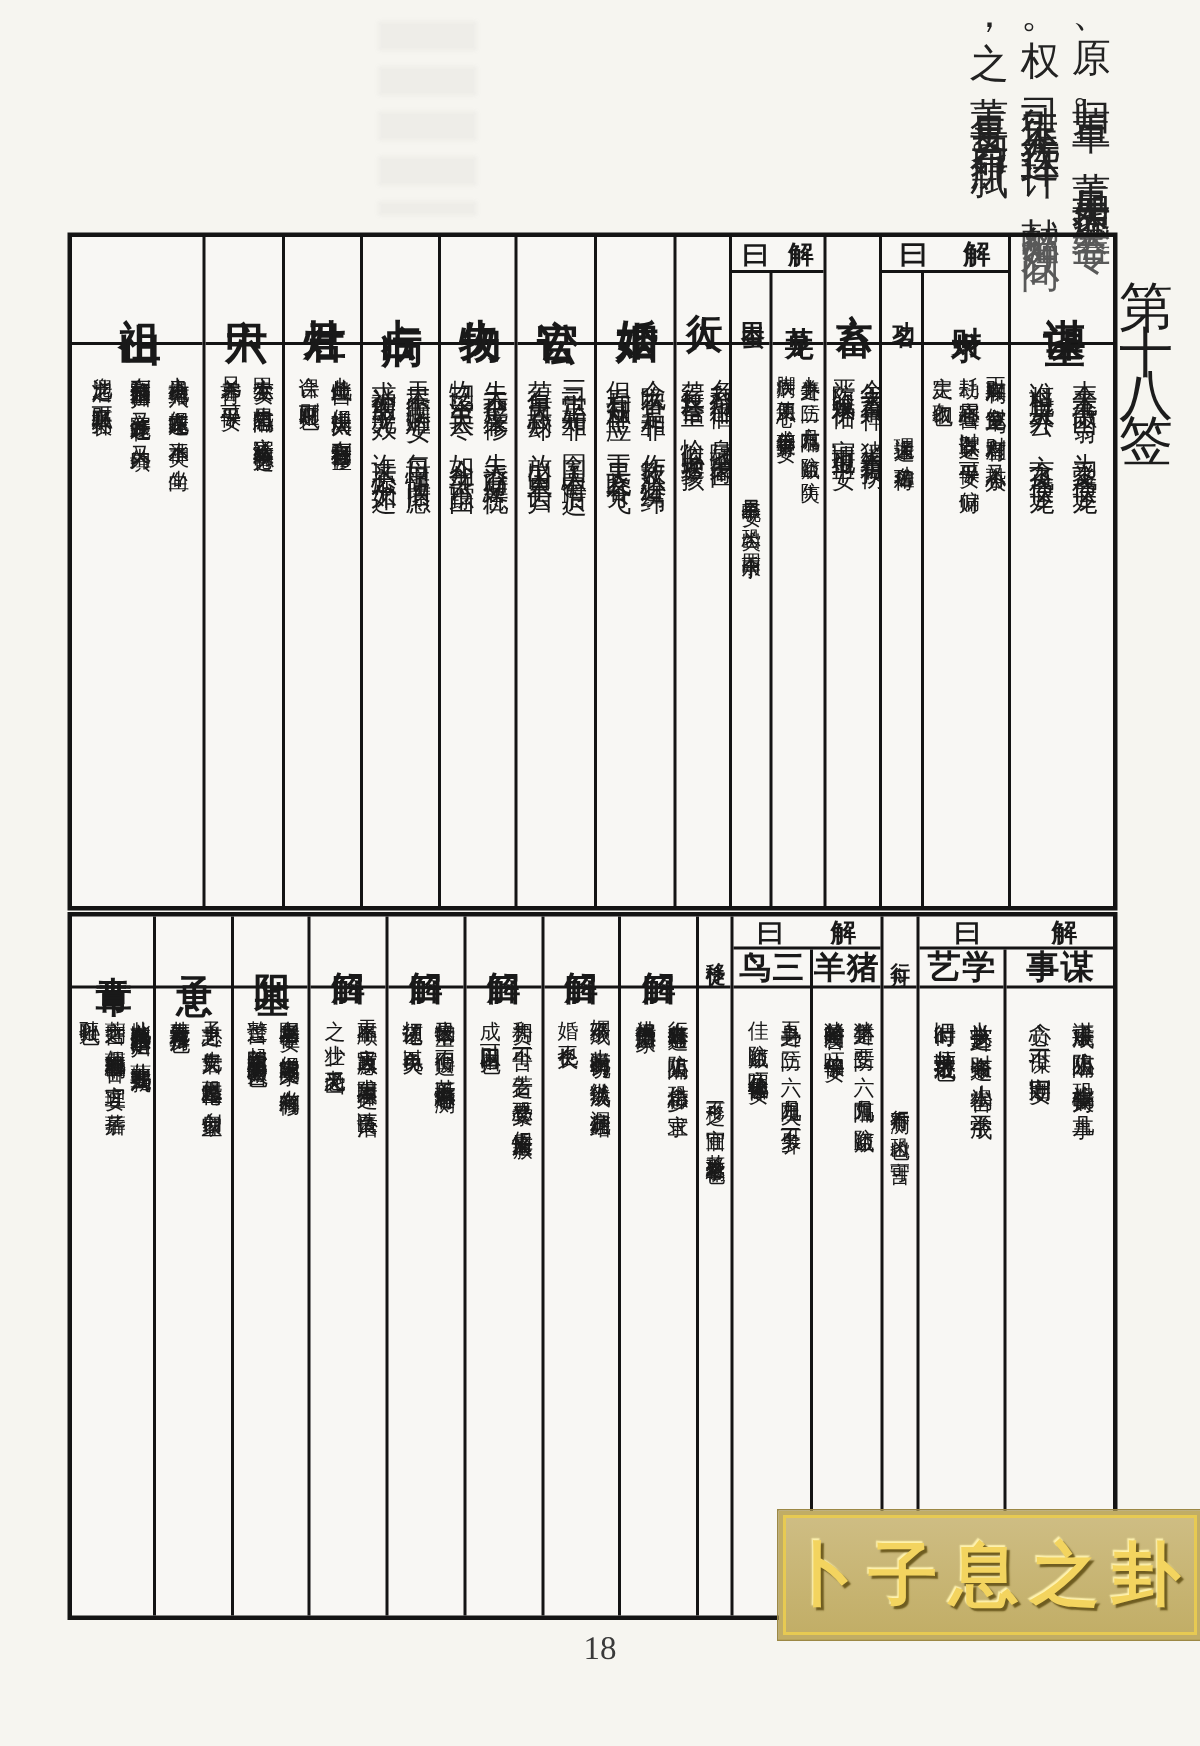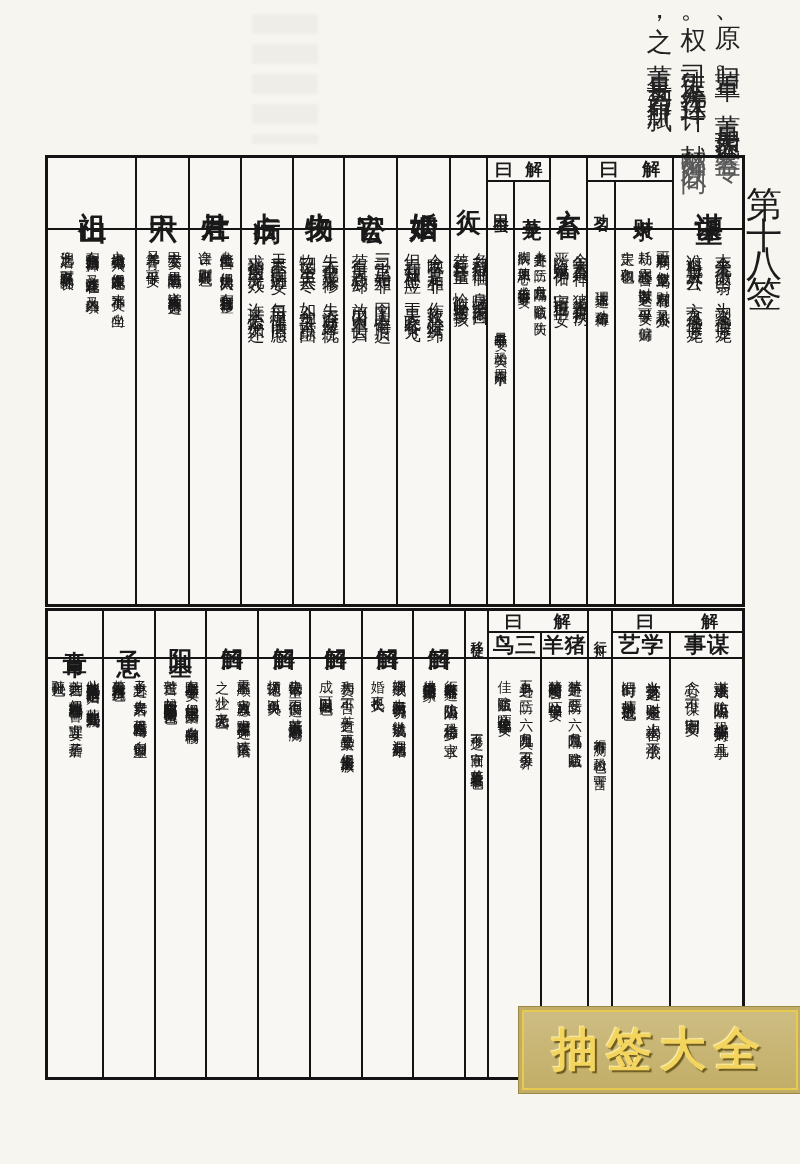--- a/index.html
+++ b/index.html
@@ -341,15 +341,16 @@
           <div class="vh" style="font-size: 24px;">青草</div>
         </div>
         <div class="content">
           <div class="line" style="font-size: 14px;">此地龙脉水聚且水阳走不归口　葬此地宜去龙就局</div>
           <div class="line" style="font-size: 14px;">葬之则吉　但葬此地恐有祸非口舌　宜理妥　葬后子</div>
           <div class="line" style="font-size: 14px;">孙兴旺也</div>
         </div>
       </div>
     </div>
   <div class="watermark">
-    <span class="wm-text">抽签大全</span>
+    <span class="wm-text">卜子息之卦</span>
   </div>
+  <div class="page-num">18</div>
 </div>
 
 </body></html>

